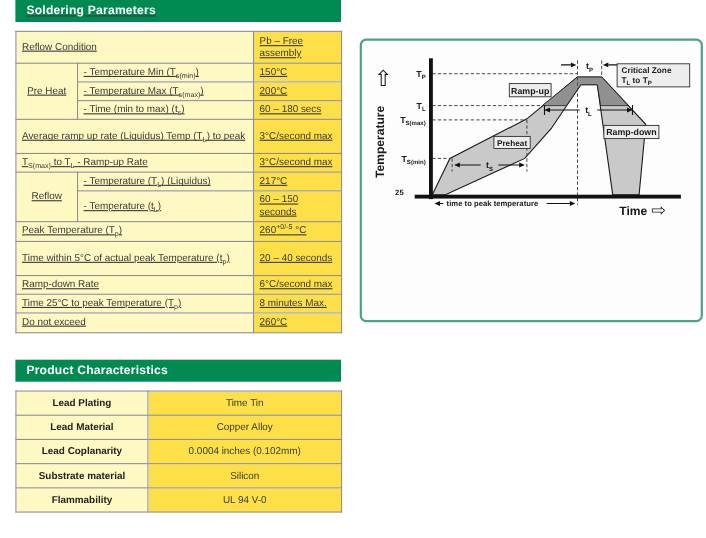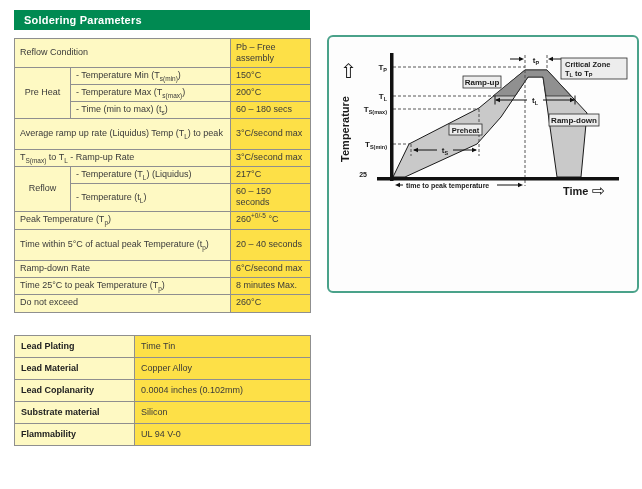--- a/index.html
+++ b/index.html
@@ -1,39 +1,39 @@
 <!DOCTYPE html>
 <html><head>
 <meta charset="utf-8">
 <style>
   html,body{margin:0;padding:0;background:#fff;}
   .page{position:relative;width:642px;height:489px;background:#ffffff;overflow:hidden;
         font-family:"Liberation Sans","DejaVu Sans",sans-serif;color:#3a3a3a;}
   .green-bar{background:#008a52;color:#ffffff;font-weight:bold;font-size:11px;
              height:20px;line-height:20px;padding-left:10px;letter-spacing:.2px;}
   
-  #soldering-section{position:absolute;left:14px;top:10px;width:296px;}
+  #soldering-section{position:absolute;left:14px;top:0;width:296px;text-decoration:underline;}
   #diagram-panel{position:absolute;left:327px;top:35px;width:312px;height:258px;
                  border:2px solid #4aa28a;border-radius:6px;background:#fdfdfd;box-sizing:border-box;}
   #product-section{position:absolute;left:14px;top:327px;width:296px;}
   
   table{border-collapse:collapse;width:296px;margin-top:8px;table-layout:fixed;}
   td{border:1px solid #8f8f8f;font-size:9px;padding:2px 5px;vertical-align:middle;
      line-height:1.25;overflow:hidden;}
   td.lab{background:#fef9c3;}
   td.val{background:#fde047;}
   td.grp{text-align:center;}
   sub{font-size:.72em;line-height:0;}
   sup{font-size:.72em;line-height:0;}
   tr.h26 td{height:24px;}
   tr.h17 td{height:12px;}
   tr.h28 td{height:26px;}
   tr.h18 td{height:13px;}
   
-  #product-table td{height:15px;padding:3px 6px;}
+  #product-table td{height:15px;padding:3px 6px;text-align:center;}
   #product-table td.lab{font-weight:bold;color:#222;}
   
   svg text{fill:#1a1a1a;}
 </style>
 </head>
 <body>
 
 <div class="page">
 
   <section id="soldering-section">
@@ -196,20 +196,23 @@
 
       <rect x="232" y="21" width="66" height="21" fill="#ededed" stroke="#2a2a2a" stroke-width="0.8"></rect>
       <text x="236" y="29.5" font-size="7.5" font-weight="bold">Critical Zone</text>
       <text x="236" y="38.5" font-size="7.5" font-weight="bold">
         <tspan>T</tspan><tspan dy="1.8" font-size="5.5">L</tspan><tspan dy="-1.8" font-size="7.5"> to T</tspan><tspan dy="1.8" font-size="5.5">P</tspan>
       </text>
     </svg>
   </div>
 
   <section id="product-section">
+    <div class="green-bar">
+      <span>Product Characteristics</span>
+    </div>
     <table id="product-table">
       <colgroup>
           <col style="width:120px">
           <col style="width:176px">
         </colgroup>
       <tbody>
           <tr>
         <td class="lab">Lead Plating</td>
         <td class="val">Time Tin</td>
       </tr>

